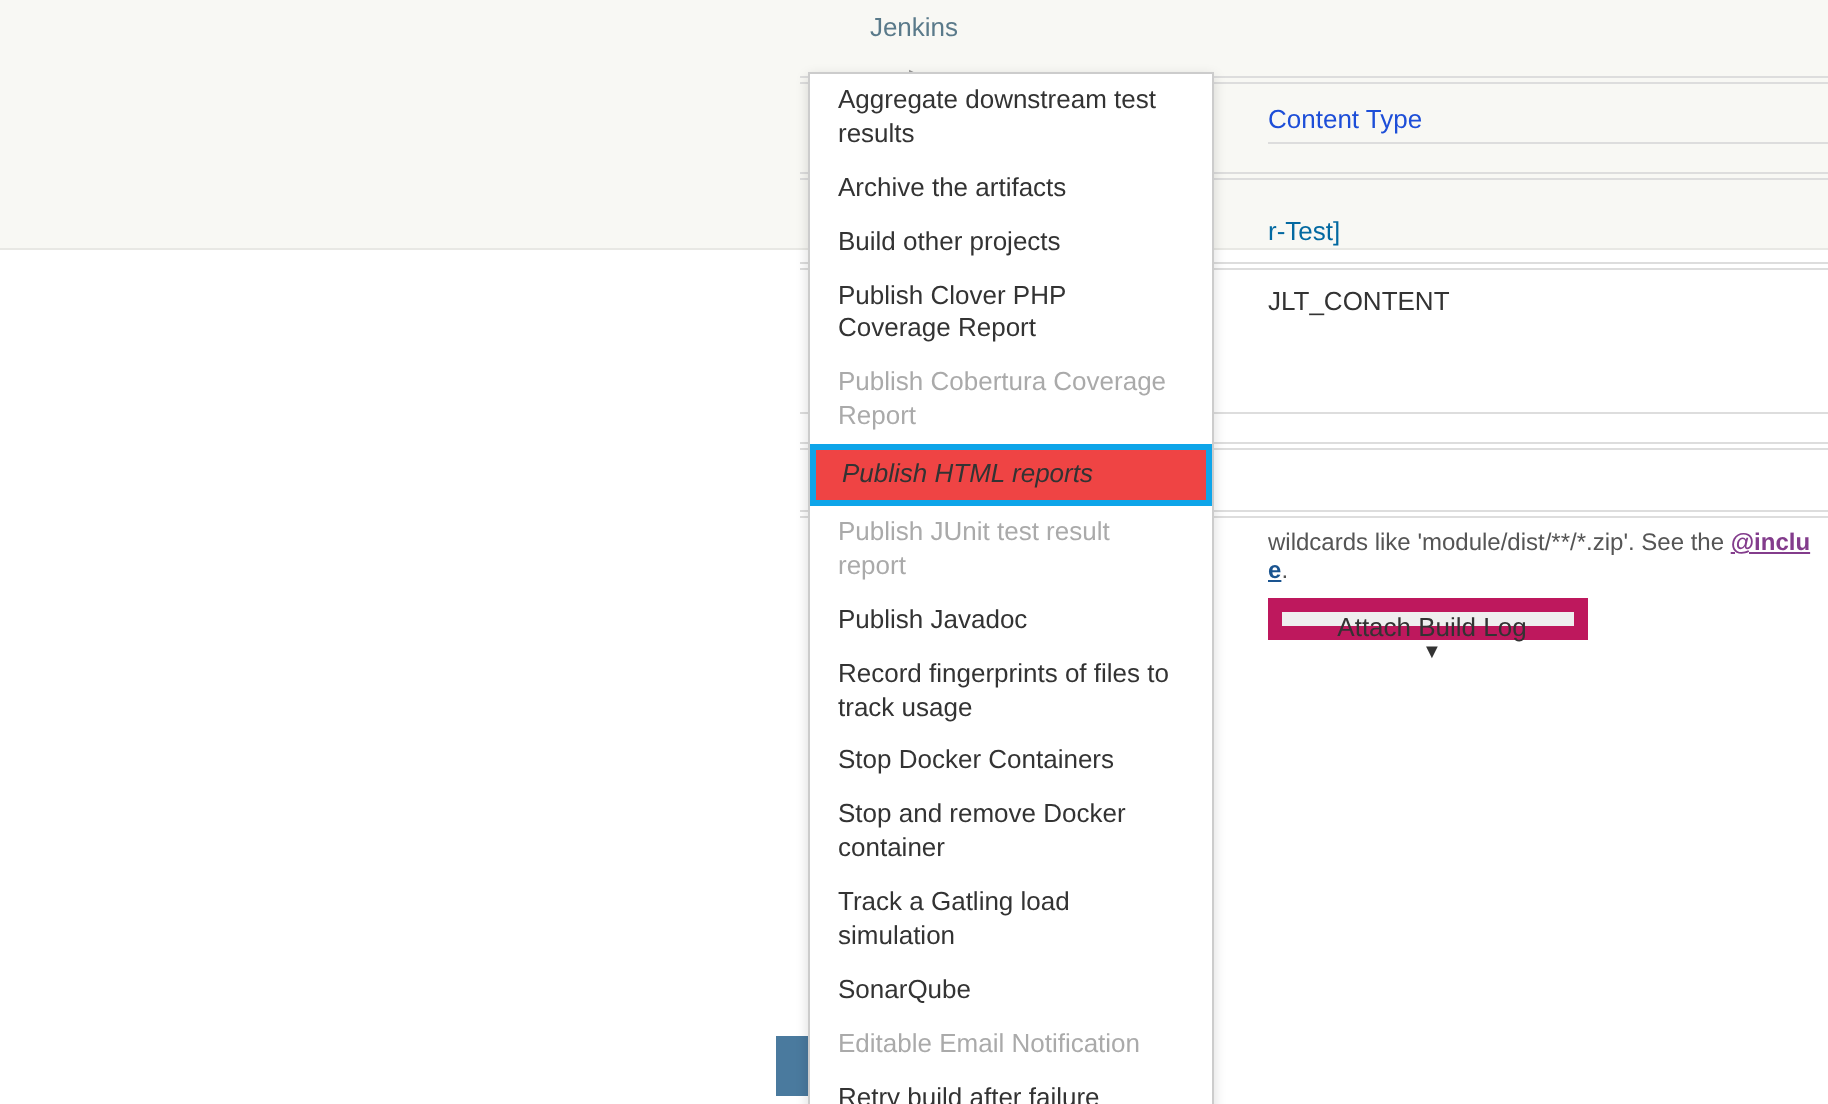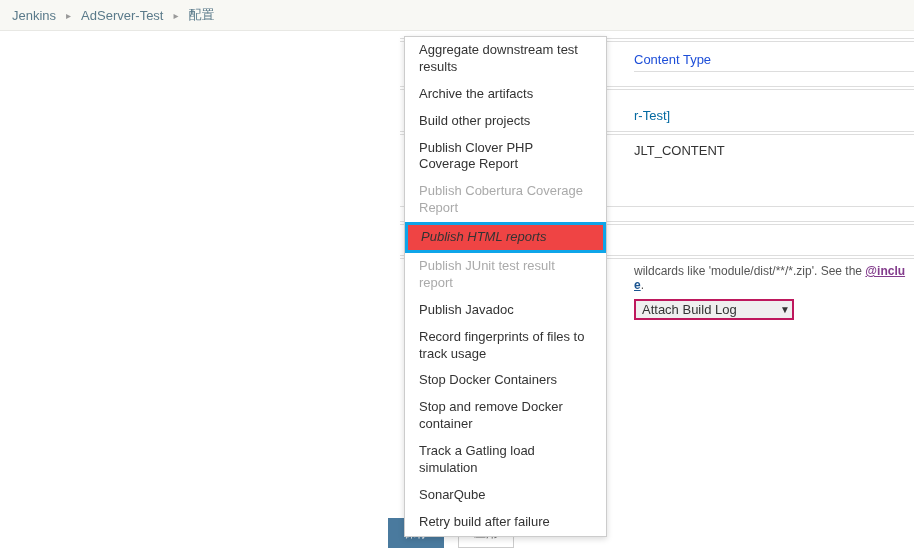--- a/index.html
+++ b/index.html
@@ -1,15 +1,15 @@
 <!DOCTYPE html>
 <html><head>
   <meta charset="utf-8">
   <style>
-    * { box-sizing: border-box; margin: 0; padding: 0; }
+    * { box-sizing: border-box; margin: 0; padding: 0; flex-direction: column; }
     body { font-family: Arial, sans-serif; font-size: 13px; color: #333; background: #fff; width: 914px; height: 552px; overflow: hidden; position: relative; }
     
     .breadcrumb { 
       display: flex; align-items: center; 
       padding: 6px 12px; 
       background: #f8f8f4; 
       border-bottom: 1px solid #e8e8e4;
       gap: 10px;
     }
     .breadcrumb .crumb { color: #5a7a8a; font-size: 13px; }
@@ -24,21 +24,21 @@
     .help-text { font-size: 12px; color: #555; padding: 3px 0 0 234px; }
     .help-text a { color: #1a5490; text-decoration: underline; font-weight: bold; }
     .help-text a.visited { color: #833c8c; }
     
     .select-box {
       margin-left: 234px;
       margin-top: 7px;
       width: 160px;
       height: 21px;
       background: #efefef;
-      border: 2px solid #be185d;
+      border: 7px solid #be185d;
       display: flex;
       align-items: center;
       justify-content: space-between;
       padding: 0 2px 0 6px;
       font-size: 13px;
     }
     .select-box .caret { font-size: 10px; }
     
     .dropdown-panel {
       position: absolute;
@@ -159,20 +159,21 @@
   <div class="item">Publish Clover PHP Coverage Report</div>
   <div class="item disabled">Publish Cobertura Coverage Report</div>
   <div class="item selected">Publish HTML reports</div>
   <div class="item disabled">Publish JUnit test result report</div>
   <div class="item">Publish Javadoc</div>
   <div class="item">Record fingerprints of files to track usage</div>
   <div class="item">Stop Docker Containers</div>
   <div class="item">Stop and remove Docker container</div>
   <div class="item">Track a Gatling load simulation</div>
   <div class="item">SonarQube</div>
+  <div class="item disabled">Editable Email Notification</div>
   <div class="item">Retry build after failure</div>
 </div>
 
 <div class="add-step-btn">
   <span>增加构建后操作步骤</span>
   <span class="caret">▼</span>
 </div>
 
 <div class="action-buttons">
   <button class="btn-save">保存</button>

